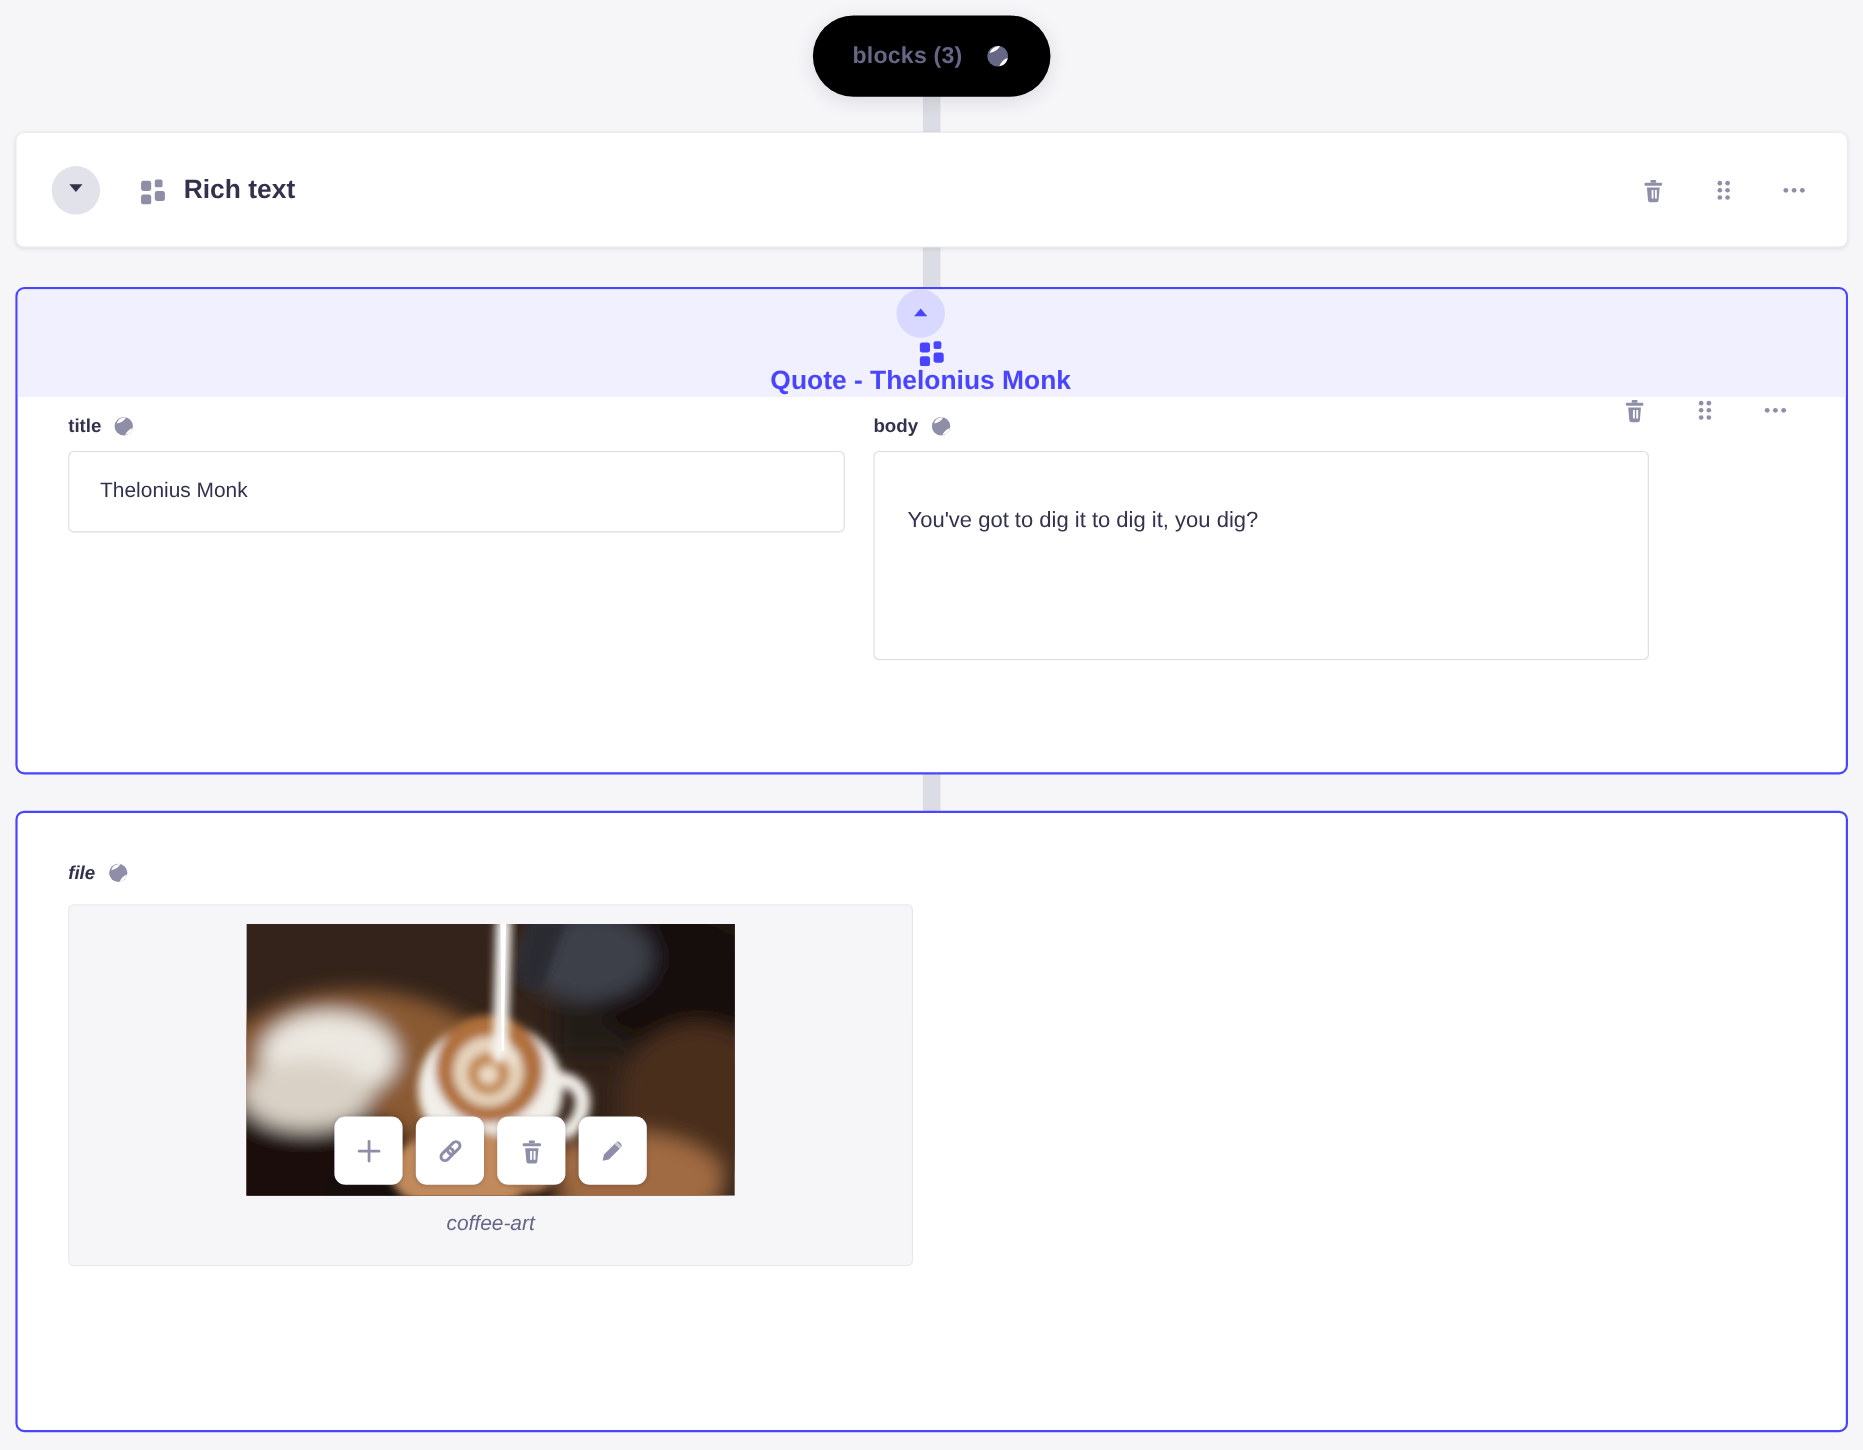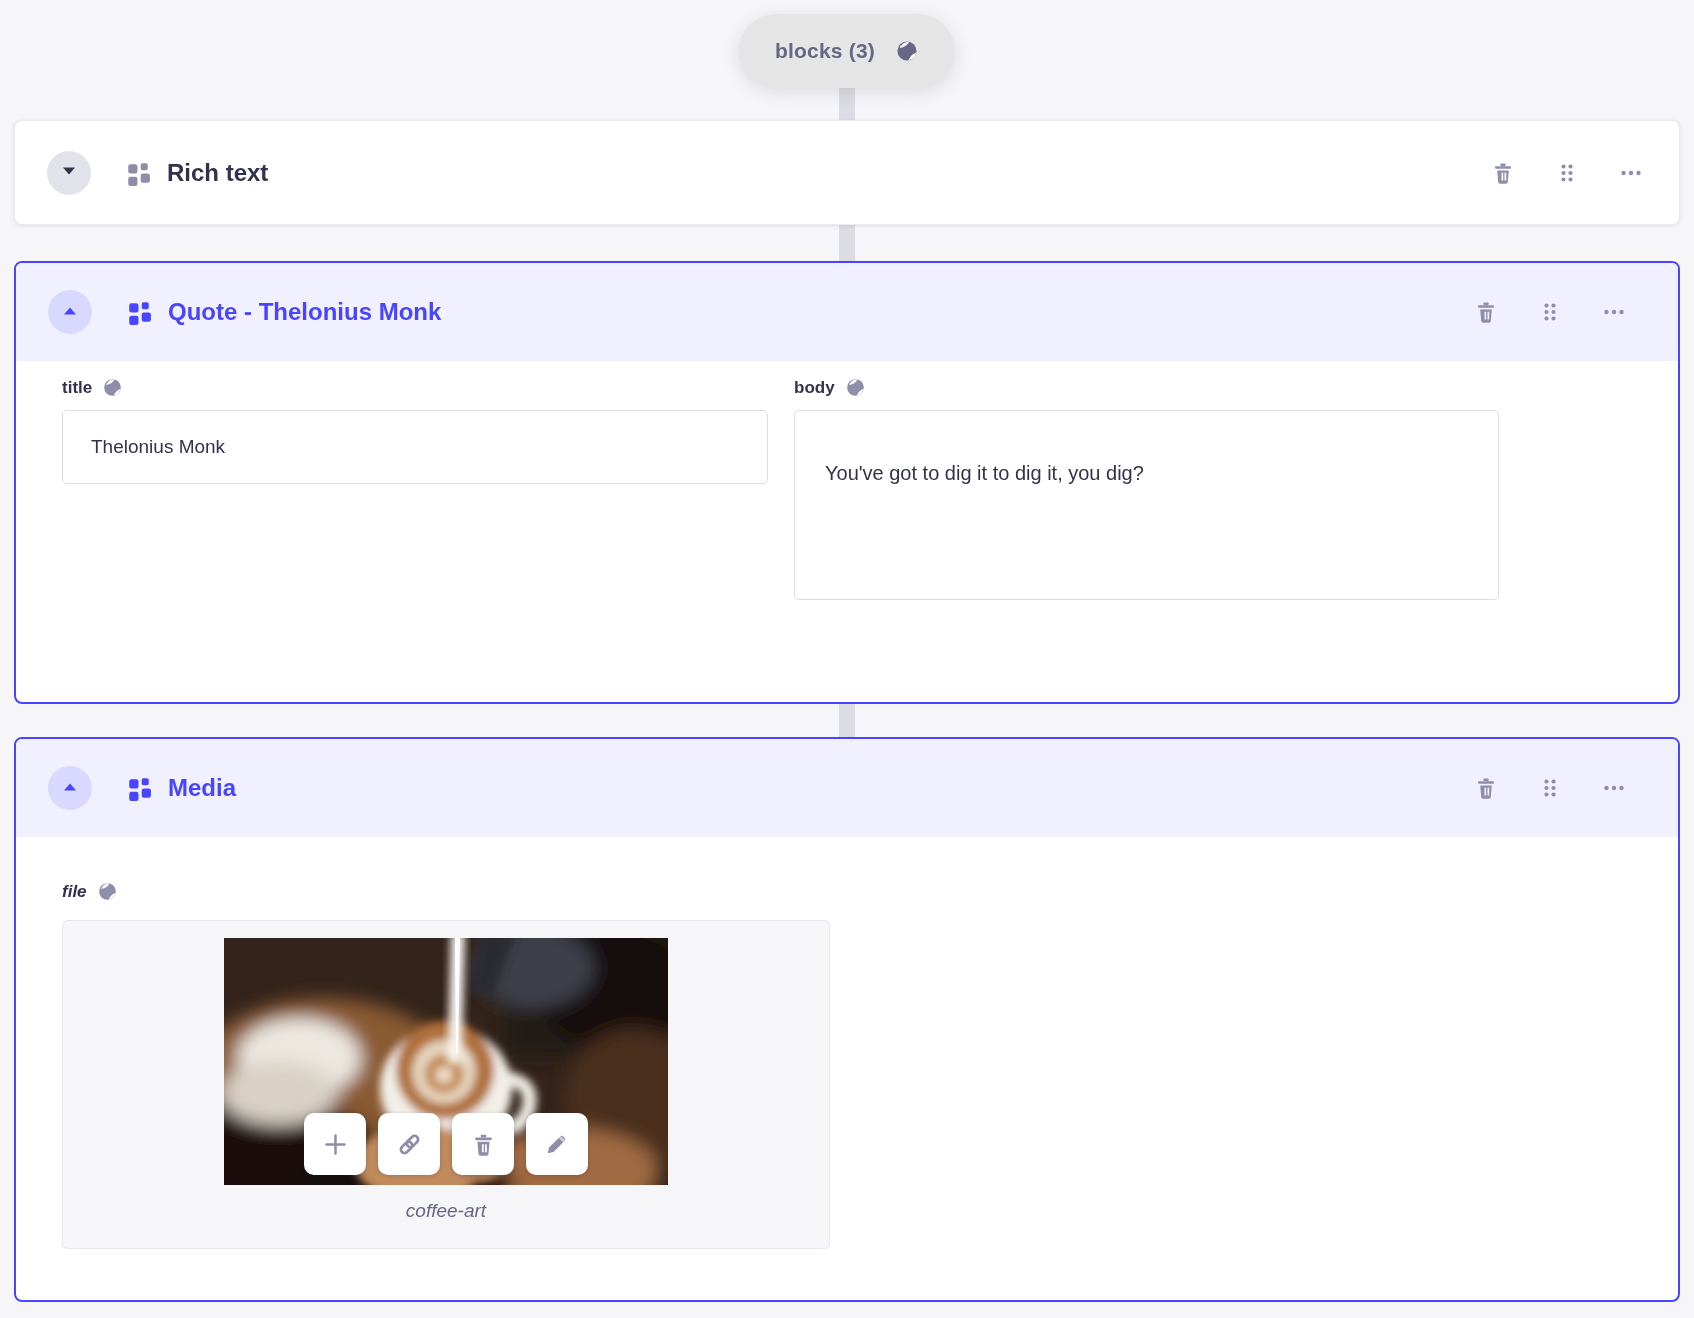--- a/index.html
+++ b/index.html
@@ -14,38 +14,38 @@
 
   
   .connector {
     position:absolute; left:calc(50% - 8px); top:60px;
     width:16px; height:700px; background:#DCDCE4; z-index:0;
   }
 
   
   .pill {
     position:absolute; top:14px; left:50%; transform:translateX(-50%);
-    height:74px; padding:0 36px; border-radius:40px; background:#e5e5e5;
+    height:74px; padding:0 36px; border-radius:40px; background:#000000;
     box-shadow:0 4px 18px rgba(33,33,52,.12);
     display:flex; align-items:center; gap:20px; z-index:2;
   }
   .pill-label { font-size:21px; font-weight:700; color:#666687; letter-spacing:.2px; }
 
   
   .block { position:absolute; left:14px; right:14px; z-index:1; background:#fff; border-radius:8px; }
   .block.selected { border:2px solid #4945FF; overflow:hidden; }
 
   #block-rich-text {
     top:120px; height:105px;
     border:1px solid #EAEAEF; box-shadow:0 1px 4px rgba(33,33,52,.10);
     display:flex; align-items:center; padding:0 36px 0 32px;
   }
 
   .block-header {
-    height:98px; display:flex; align-items:center; padding:0 52px 0 32px;
+    height:98px; display:flex; align-items:center; padding:0 52px 0 32px;flex-direction:column;
   }
   .block-header.accent { background:#F0F0FF; }
 
   .circle-btn {
     width:44px; height:44px; border-radius:50%; border:none; cursor:pointer;
     display:flex; align-items:center; justify-content:center; flex:0 0 auto;
   }
   .circle-btn.gray   { background:#E2E2EA; }
   .circle-btn.accent { background:#D9D8FF; }
 
@@ -241,48 +241,20 @@
         <svg width="21" height="21" viewBox="0 0 24 24" style="color:#8E8EA9">
             <use href="#ic-globe"></use>
           </svg>
       </div>
       <textarea class="textarea" style="">You've got to dig it to dig it, you dig?</textarea>
     </div>
   </div>
 </section>
 
 <section class="block selected" id="block-media">
-  <div class="block-header accent">
-    <button class="circle-btn accent">
-      <span><svg width="24" height="24" viewBox="0 0 24 24" style="color:#4945FF">
-            <use href="#ic-chev-up"></use>
-          </svg></span>
-    </button>
-    <svg class="grid-icon" width="26" height="26" viewBox="0 0 24 24" fill="#4945FF">
-        <use href="#ic-grid"></use>
-      </svg>
-    <h3 class="block-title accent">Media</h3>
-    <div class="header-actions">
-      <button class="icon-btn">
-          <svg width="24" height="24" viewBox="0 0 24 24">
-            <use href="#ic-trash"></use>
-          </svg>
-        </button>
-      <button class="icon-btn">
-          <svg width="24" height="24" viewBox="0 0 24 24">
-            <use href="#ic-drag"></use>
-          </svg>
-        </button>
-      <button class="icon-btn">
-          <svg width="24" height="24" viewBox="0 0 24 24">
-            <use href="#ic-more"></use>
-          </svg>
-        </button>
-    </div>
-  </div>
   <div class="media-body">
     <div class="field-label">
       <span>file</span>
       <svg width="21" height="21" viewBox="0 0 24 24" style="color:#8E8EA9">
           <use href="#ic-globe"></use>
         </svg>
     </div>
     <div class="file-box">
       <div class="asset-frame">
 

